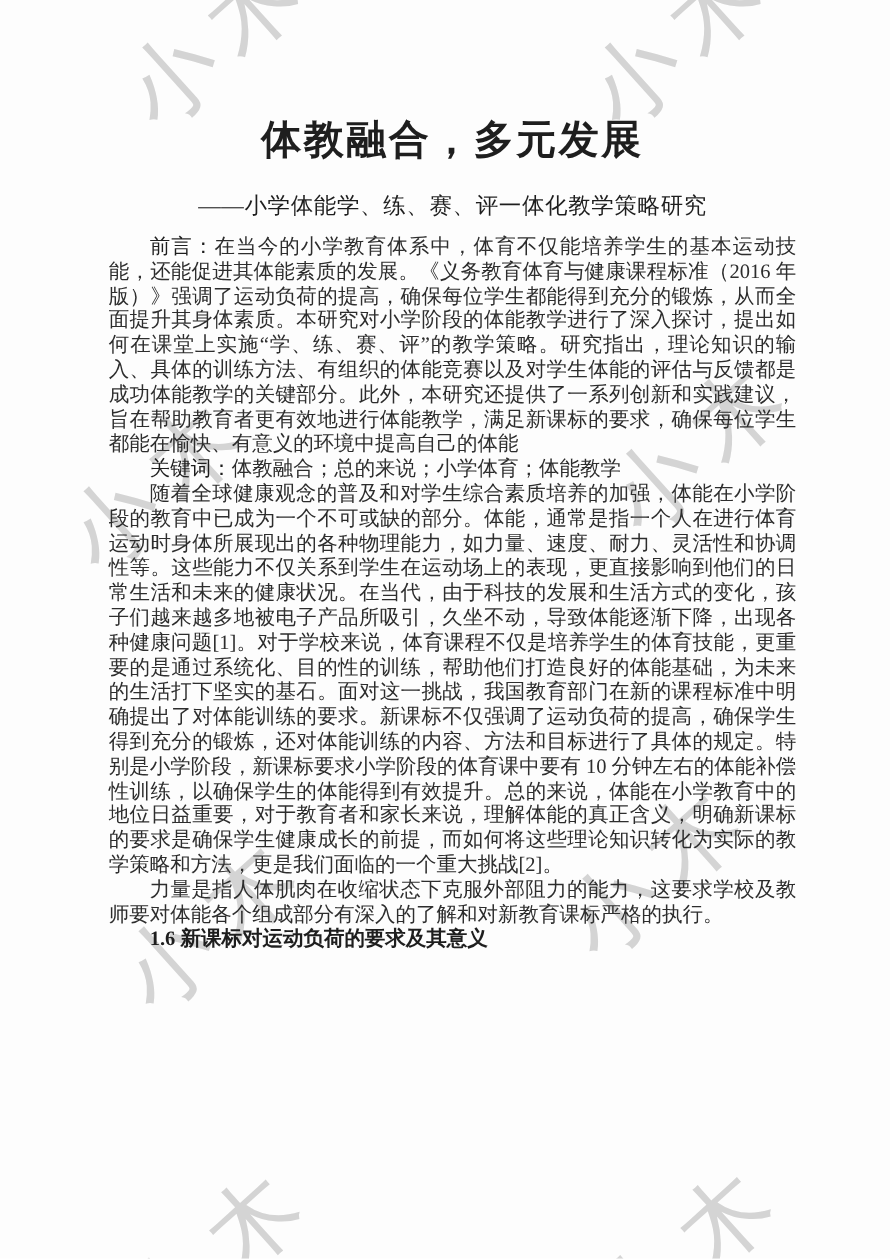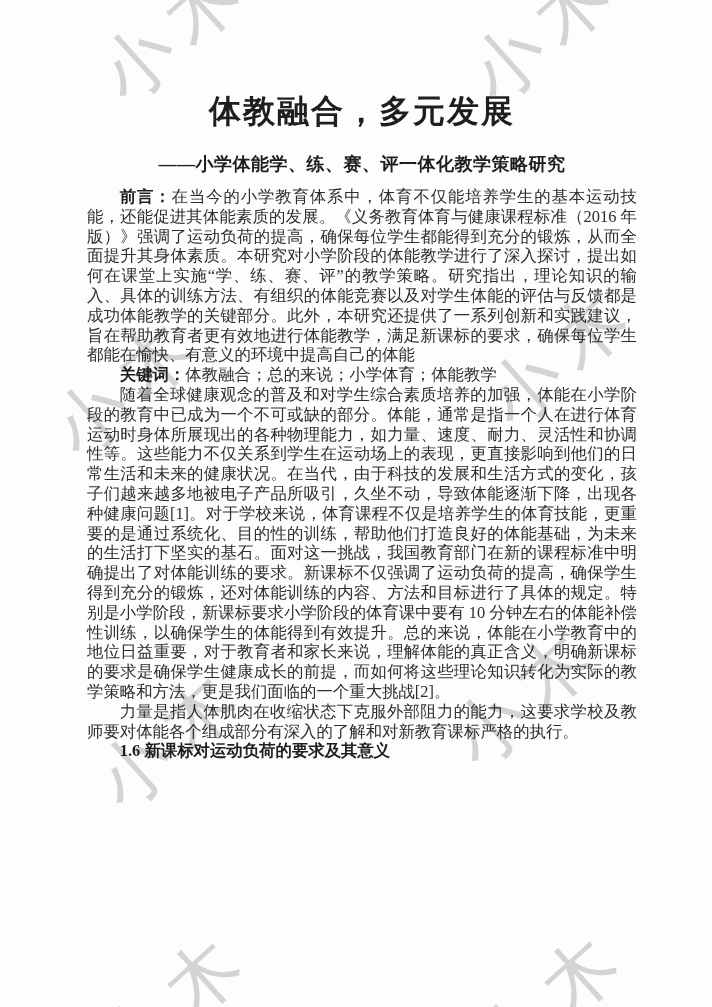--- a/index.html
+++ b/index.html
@@ -57,39 +57,39 @@
     font-size: 32px;
     font-weight: bold;
     text-align: center;
     letter-spacing: 2px;
     color: #1e1e1e;
     white-space: nowrap;
   }
   .subtitle {
     margin: 0 0 11px 0;
     font-size: 18px;
-    font-weight: bold;
+    font-weight: normal;
     text-align: center;
     letter-spacing: 0.5px;
     color: #1e1e1e;
     white-space: nowrap;
   }
   .content p {
     margin: 0;
     font-size: 16.4px;
     line-height: 19.8px;
     text-align: justify;
     text-indent: 2em;
     word-break: break-all;
   }
   .content p.heading {
     font-weight: bold;
     color: #1e1e1e;
   }
-  .b-label { font-weight: bold; color: #1e1e1e; }
+  .b-label { font-weight: normal; color: #1e1e1e; }
 </style>
 </head>
 <body>
 
 <div class="page">
 
   <div class="watermark-layer">
     <span class="wm wm1">小木</span>
     <span class="wm wm2">小木</span>
     <span class="wm wm3">小木</span>

